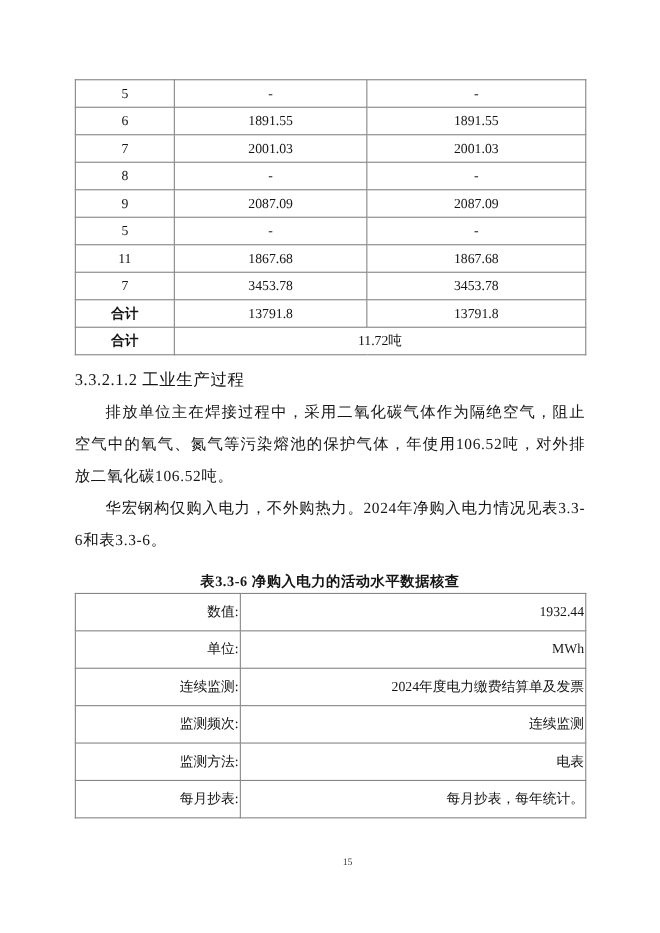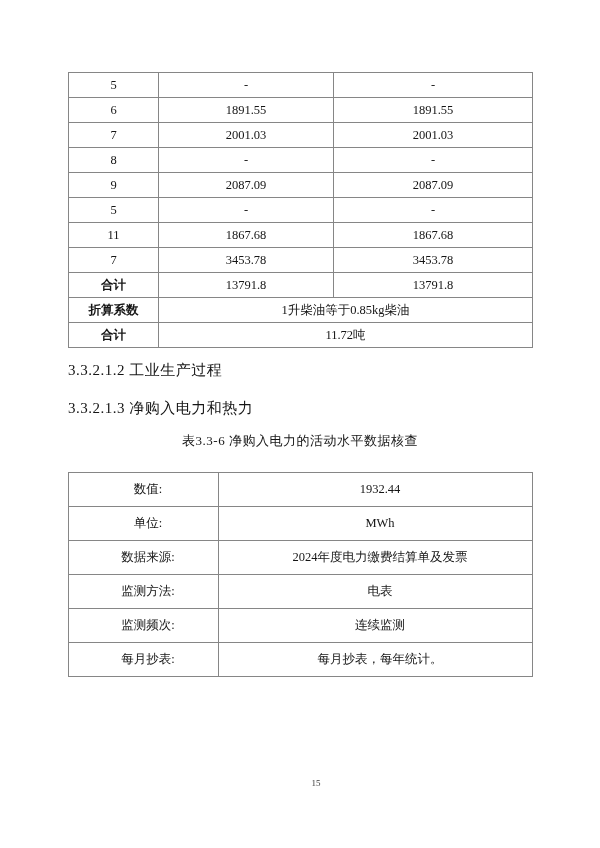--- a/index.html
+++ b/index.html
@@ -20,41 +20,41 @@
   td{
     border:1px solid #868686;
     font-size:12.5px;
     color:#151515;
     overflow:hidden;
     white-space:nowrap;
   }
   .fuel-table{margin-top:72px;}
   .fuel-table td{height:22px;text-align:center;vertical-align:middle;}
   .fuel-table .lbl-bold{font-weight:bold;}
-  .elec-table td{height:31px;text-align:center;vertical-align:middle;padding-left:10px;}
+  .elec-table td{height:31px;text-align:right;vertical-align:middle;padding-left:10px;}
   .heading{
     font-size:15px;
     font-weight:normal;
     margin:13px 0 6px 0;
     letter-spacing:0.5px;
   }
   .para{
     font-size:14px;
     line-height:29px;
     text-align:justify;
     text-justify:inter-ideograph;
     text-indent:2em;
     letter-spacing:0.6px;
     margin:0;
   }
   .caption{
     font-size:13px;
-    font-weight:normal;
+    font-weight:bold;
     text-align:center;
-    margin:14px 0 22px 0;
+    margin:14px 0 1px 0;
     letter-spacing:0.5px;
   }
   .page-number{
     position:absolute;
     left:16px;top:778px;
     width:600px;
     text-align:center;
     font-size:9px;
     color:#3a3a3a;
   }
@@ -111,60 +111,57 @@
           <td>7</td>
           <td>3453.78</td>
           <td>3453.78</td>
         </tr>
         <tr>
           <td class="lbl-bold">合计</td>
           <td>13791.8</td>
           <td>13791.8</td>
         </tr>
         <tr>
-          <td class="lbl-bold">折算系数</td>
-          <td colspan="2">1升柴油等于0.85kg柴油</td>
-        </tr>
-        <tr>
           <td class="lbl-bold">合计</td>
           <td colspan="2">11.72吨</td>
         </tr>
       </tbody>
     </table>
 
     <div class="heading">3.3.2.1.2  工业生产过程</div>
+    <p class="para">排放单位主在焊接过程中，采用二氧化碳气体作为隔绝空气，阻止空气中的氧气、氮气等污染熔池的保护气体，年使用106.52吨，对外排放二氧化碳106.52吨。</p>
 
-    <div class="heading" style="margin-top:19px;">3.3.2.1.3  净购入电力和热力</div>
+    <p class="para">华宏钢构仅购入电力，不外购热力。2024年净购入电力情况见表3.3-6和表3.3-6。</p>
 
     <div class="caption">表3.3-6  净购入电力的活动水平数据核查</div>
     <table class="elec-table">
       <colgroup>
           <col style="width:150px">
           <col style="width:314px">
         </colgroup>
       <tbody>
         <tr>
           <td>数值:</td>
           <td>1932.44</td>
         </tr>
         <tr>
           <td>单位:</td>
           <td>MWh</td>
         </tr>
         <tr>
-          <td>数据来源:</td>
+          <td>连续监测:</td>
           <td>2024年度电力缴费结算单及发票</td>
+        </tr>
+        <tr>
+          <td>监测频次:</td>
+          <td>连续监测</td>
         </tr>
         <tr>
           <td>监测方法:</td>
           <td>电表</td>
-        </tr>
-        <tr>
-          <td>监测频次:</td>
-          <td>连续监测</td>
         </tr>
         <tr>
           <td>每月抄表:</td>
           <td>每月抄表，每年统计。</td>
         </tr>
       </tbody>
     </table>
 
   </div>
 

